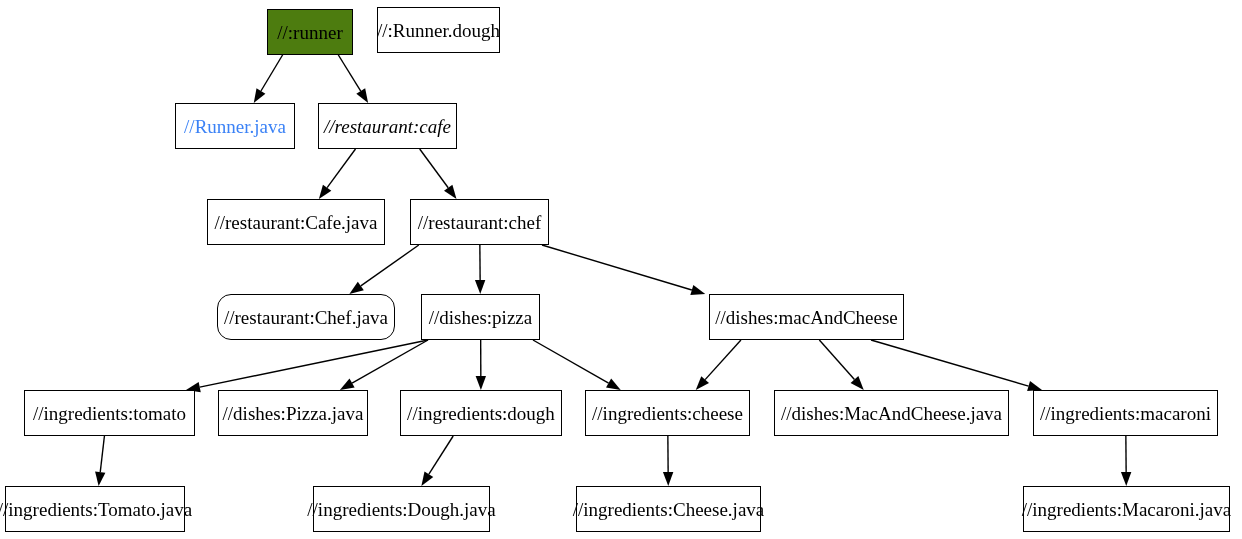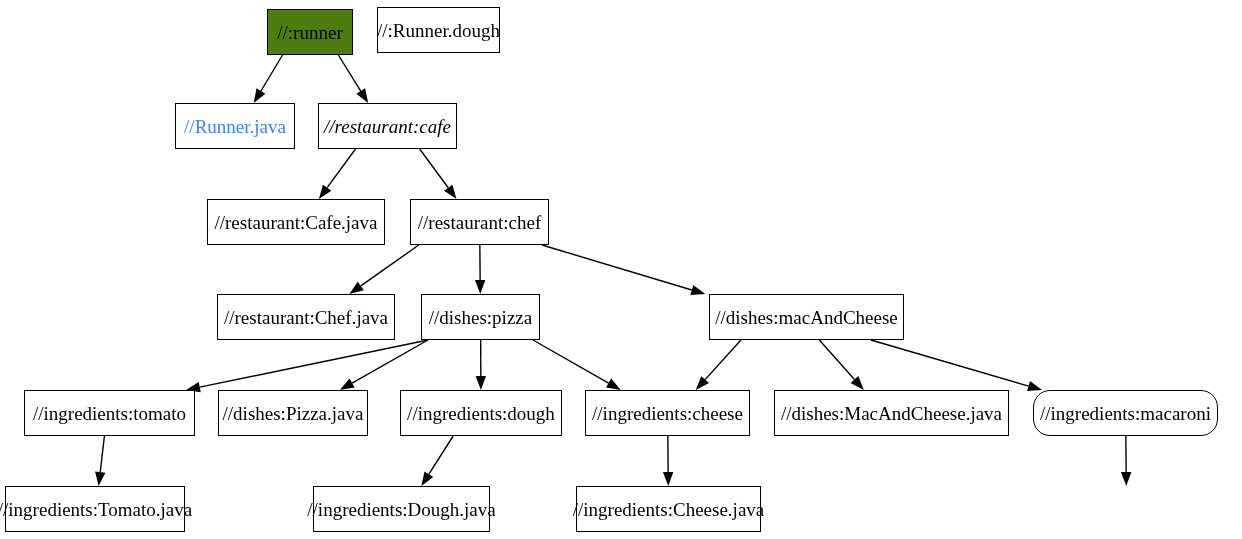--- a/index.html
+++ b/index.html
@@ -85,26 +85,27 @@
       <line x1="1125.85" y1="436" x2="1126.1380035838279" y2="472.00044797849716" stroke="#000000" stroke-width="1.4"></line>
       <polygon points="1126.25,486 1120.938169975841,472.0420466473611 1131.3378371918147,471.95884930963325" fill="#000000"></polygon>
     </svg>
   <div id="node-layer">
       <div class="node" style="left: 267px; top: 9px; width: 86px; height: 46px; border-color: rgb(0, 0, 0); background: #4d7c0f; color: rgb(0, 0, 0);">//:runner</div>
       <div class="node" style="left: 377px; top: 7px; width: 123px; height: 46px; border-color: rgb(0, 0, 0); background: rgb(255, 255, 255); color: rgb(0, 0, 0);">//:Runner.dough</div>
       <div class="node" style="left: 175px; top: 103px; width: 120px; height: 46px; border-color: rgb(0, 0, 0); background: rgb(255, 255, 255); color: #3b82f6;">//Runner.java</div>
       <div class="node" style="left: 318px; top: 103px; width: 139px; height: 46px; border-color: rgb(0, 0, 0); background: rgb(255, 255, 255); color: #000000; font-style: italic;">//restaurant:cafe</div>
       <div class="node" style="left: 207px; top: 199px; width: 178px; height: 46px; border-color: rgb(0, 0, 0); background: rgb(255, 255, 255); color: rgb(0, 0, 0);">//restaurant:Cafe.java</div>
       <div class="node" style="left: 410px; top: 199px; width: 139px; height: 46px; border-color: rgb(0, 0, 0); background: rgb(255, 255, 255); color: rgb(0, 0, 0);">//restaurant:chef</div>
-      <div class="node" style="left: 217px; top: 294px; width: 178px; height: 46px; border-color: rgb(0, 0, 0); background: rgb(255, 255, 255); color: rgb(0, 0, 0);">//restaurant:Chef.java</div>
+      <div class="node" style="left: 217px; top: 294px; width: 178px; height: 46px; border-color: rgb(0, 0, 0); background: rgb(255, 255, 255); color: rgb(0, 0, 0); border-radius: 14px;">//restaurant:Chef.java</div>
       <div class="node" style="left: 421px; top: 294px; width: 119px; height: 46px; border-color: rgb(0, 0, 0); background: rgb(255, 255, 255); color: rgb(0, 0, 0);">//dishes:pizza</div>
       <div class="node" style="left: 683px; top: 294px; width: 195px; height: 46px; border-color: rgb(0, 0, 0); background: rgb(255, 255, 255); color: rgb(0, 0, 0); margin-left: 26px;">//dishes:macAndCheese</div>
       <div class="node" style="left: 24px; top: 390px; width: 171px; height: 46px; border-color: rgb(0, 0, 0); background: rgb(255, 255, 255); color: rgb(0, 0, 0);">//ingredients:tomato</div>
       <div class="node" style="left: 218px; top: 390px; width: 150px; height: 46px; border-color: rgb(0, 0, 0); background: rgb(255, 255, 255); color: rgb(0, 0, 0);">//dishes:Pizza.java</div>
       <div class="node" style="left: 400px; top: 390px; width: 162px; height: 46px; border-color: rgb(0, 0, 0); background: rgb(255, 255, 255); color: rgb(0, 0, 0);">//ingredients:dough</div>
       <div class="node" style="left: 585px; top: 390px; width: 165px; height: 46px; border-color: rgb(0, 0, 0); background: rgb(255, 255, 255); color: rgb(0, 0, 0);">//ingredients:cheese</div>
       <div class="node" style="left: 774px; top: 390px; width: 235px; height: 46px; border-color: rgb(0, 0, 0); background: rgb(255, 255, 255); color: rgb(0, 0, 0);">//dishes:MacAndCheese.java</div>
-      <div class="node" style="left: 1033px; top: 390px; width: 185px; height: 46px; border-color: rgb(0, 0, 0); background: rgb(255, 255, 255); color: rgb(0, 0, 0); border-radius: 17px;">//ingredients:macaroni</div>
+      <div class="node" style="left: 1033px; top: 390px; width: 185px; height: 46px; border-color: rgb(0, 0, 0); background: rgb(255, 255, 255); color: rgb(0, 0, 0);">//ingredients:macaroni</div>
       <div class="node" style="left: 5px; top: 486px; width: 180px; height: 46px; border-color: rgb(0, 0, 0); background: rgb(255, 255, 255); color: rgb(0, 0, 0);">//ingredients:Tomato.java</div>
       <div class="node" style="left: 313px; top: 486px; width: 177px; height: 46px; border-color: rgb(0, 0, 0); background: rgb(255, 255, 255); color: rgb(0, 0, 0);">//ingredients:Dough.java</div>
       <div class="node" style="left: 576px; top: 486px; width: 185px; height: 46px; border-color: rgb(0, 0, 0); background: rgb(255, 255, 255); color: rgb(0, 0, 0);">//ingredients:Cheese.java</div>
+      <div class="node" style="left: 1023px; top: 486px; width: 207px; height: 46px; border-color: rgb(0, 0, 0); background: rgb(255, 255, 255); color: rgb(0, 0, 0);">//ingredients:Macaroni.java</div>
     </div>
 </div>
 
 </body></html>

